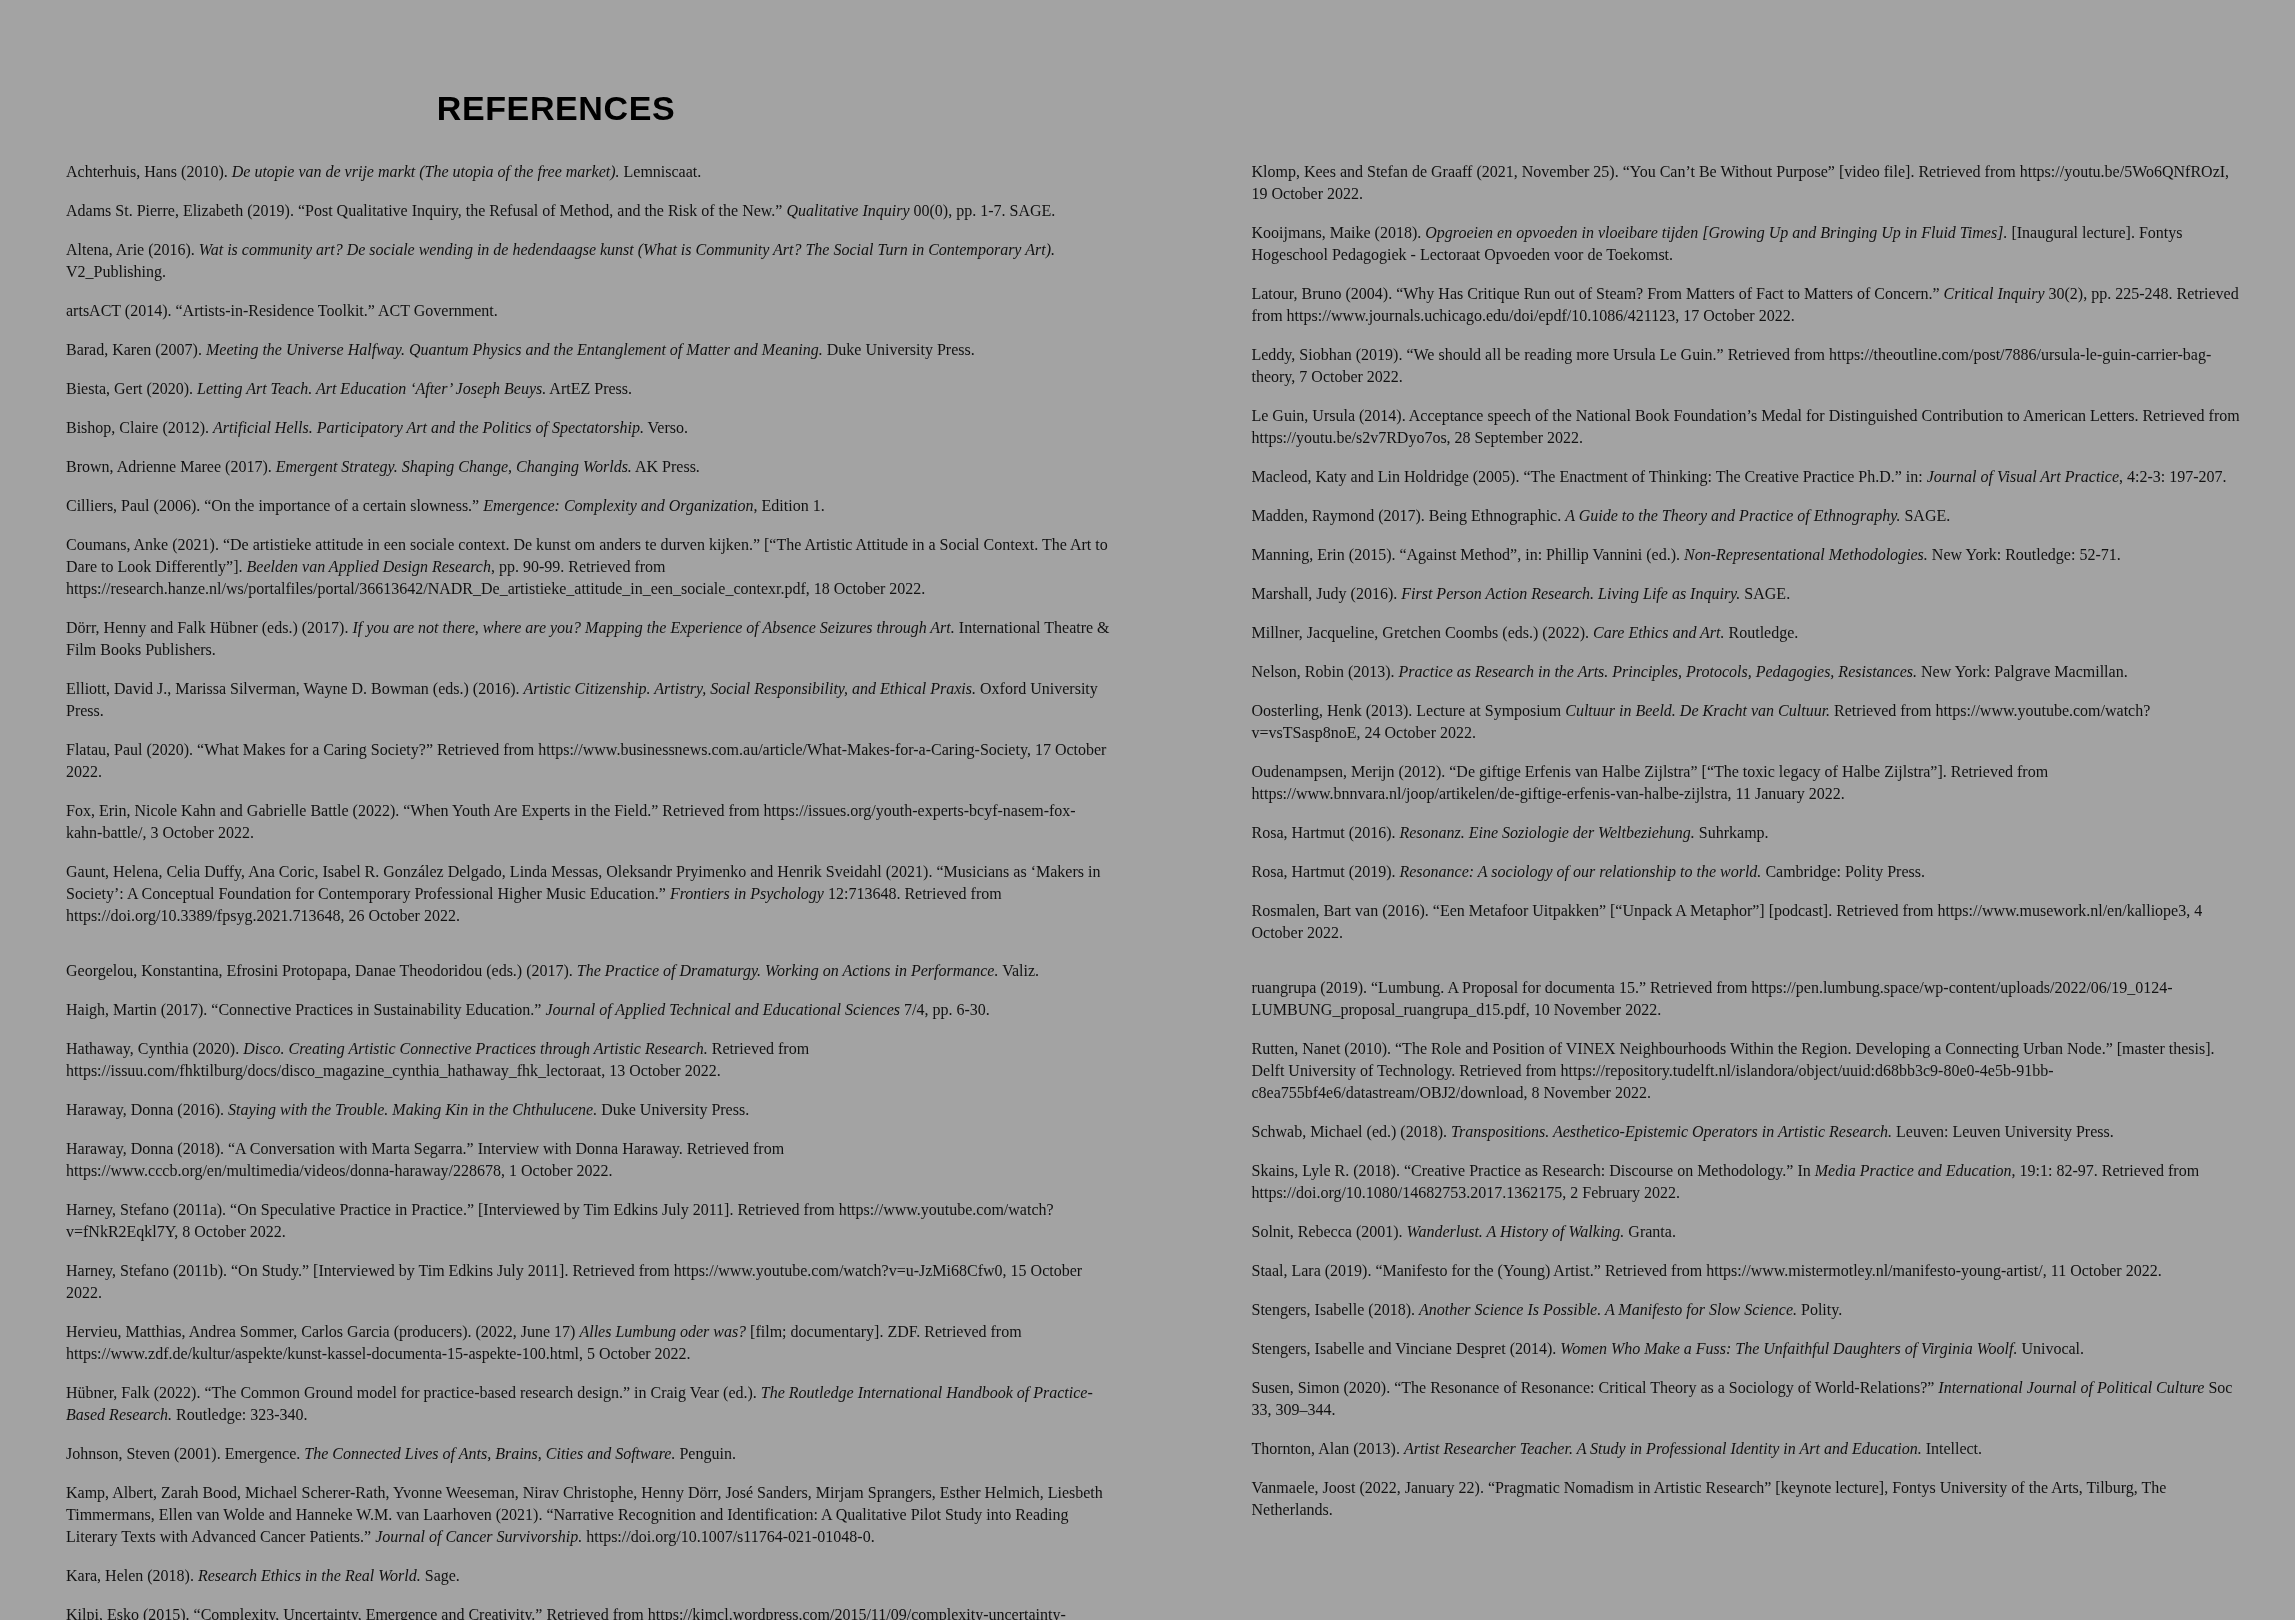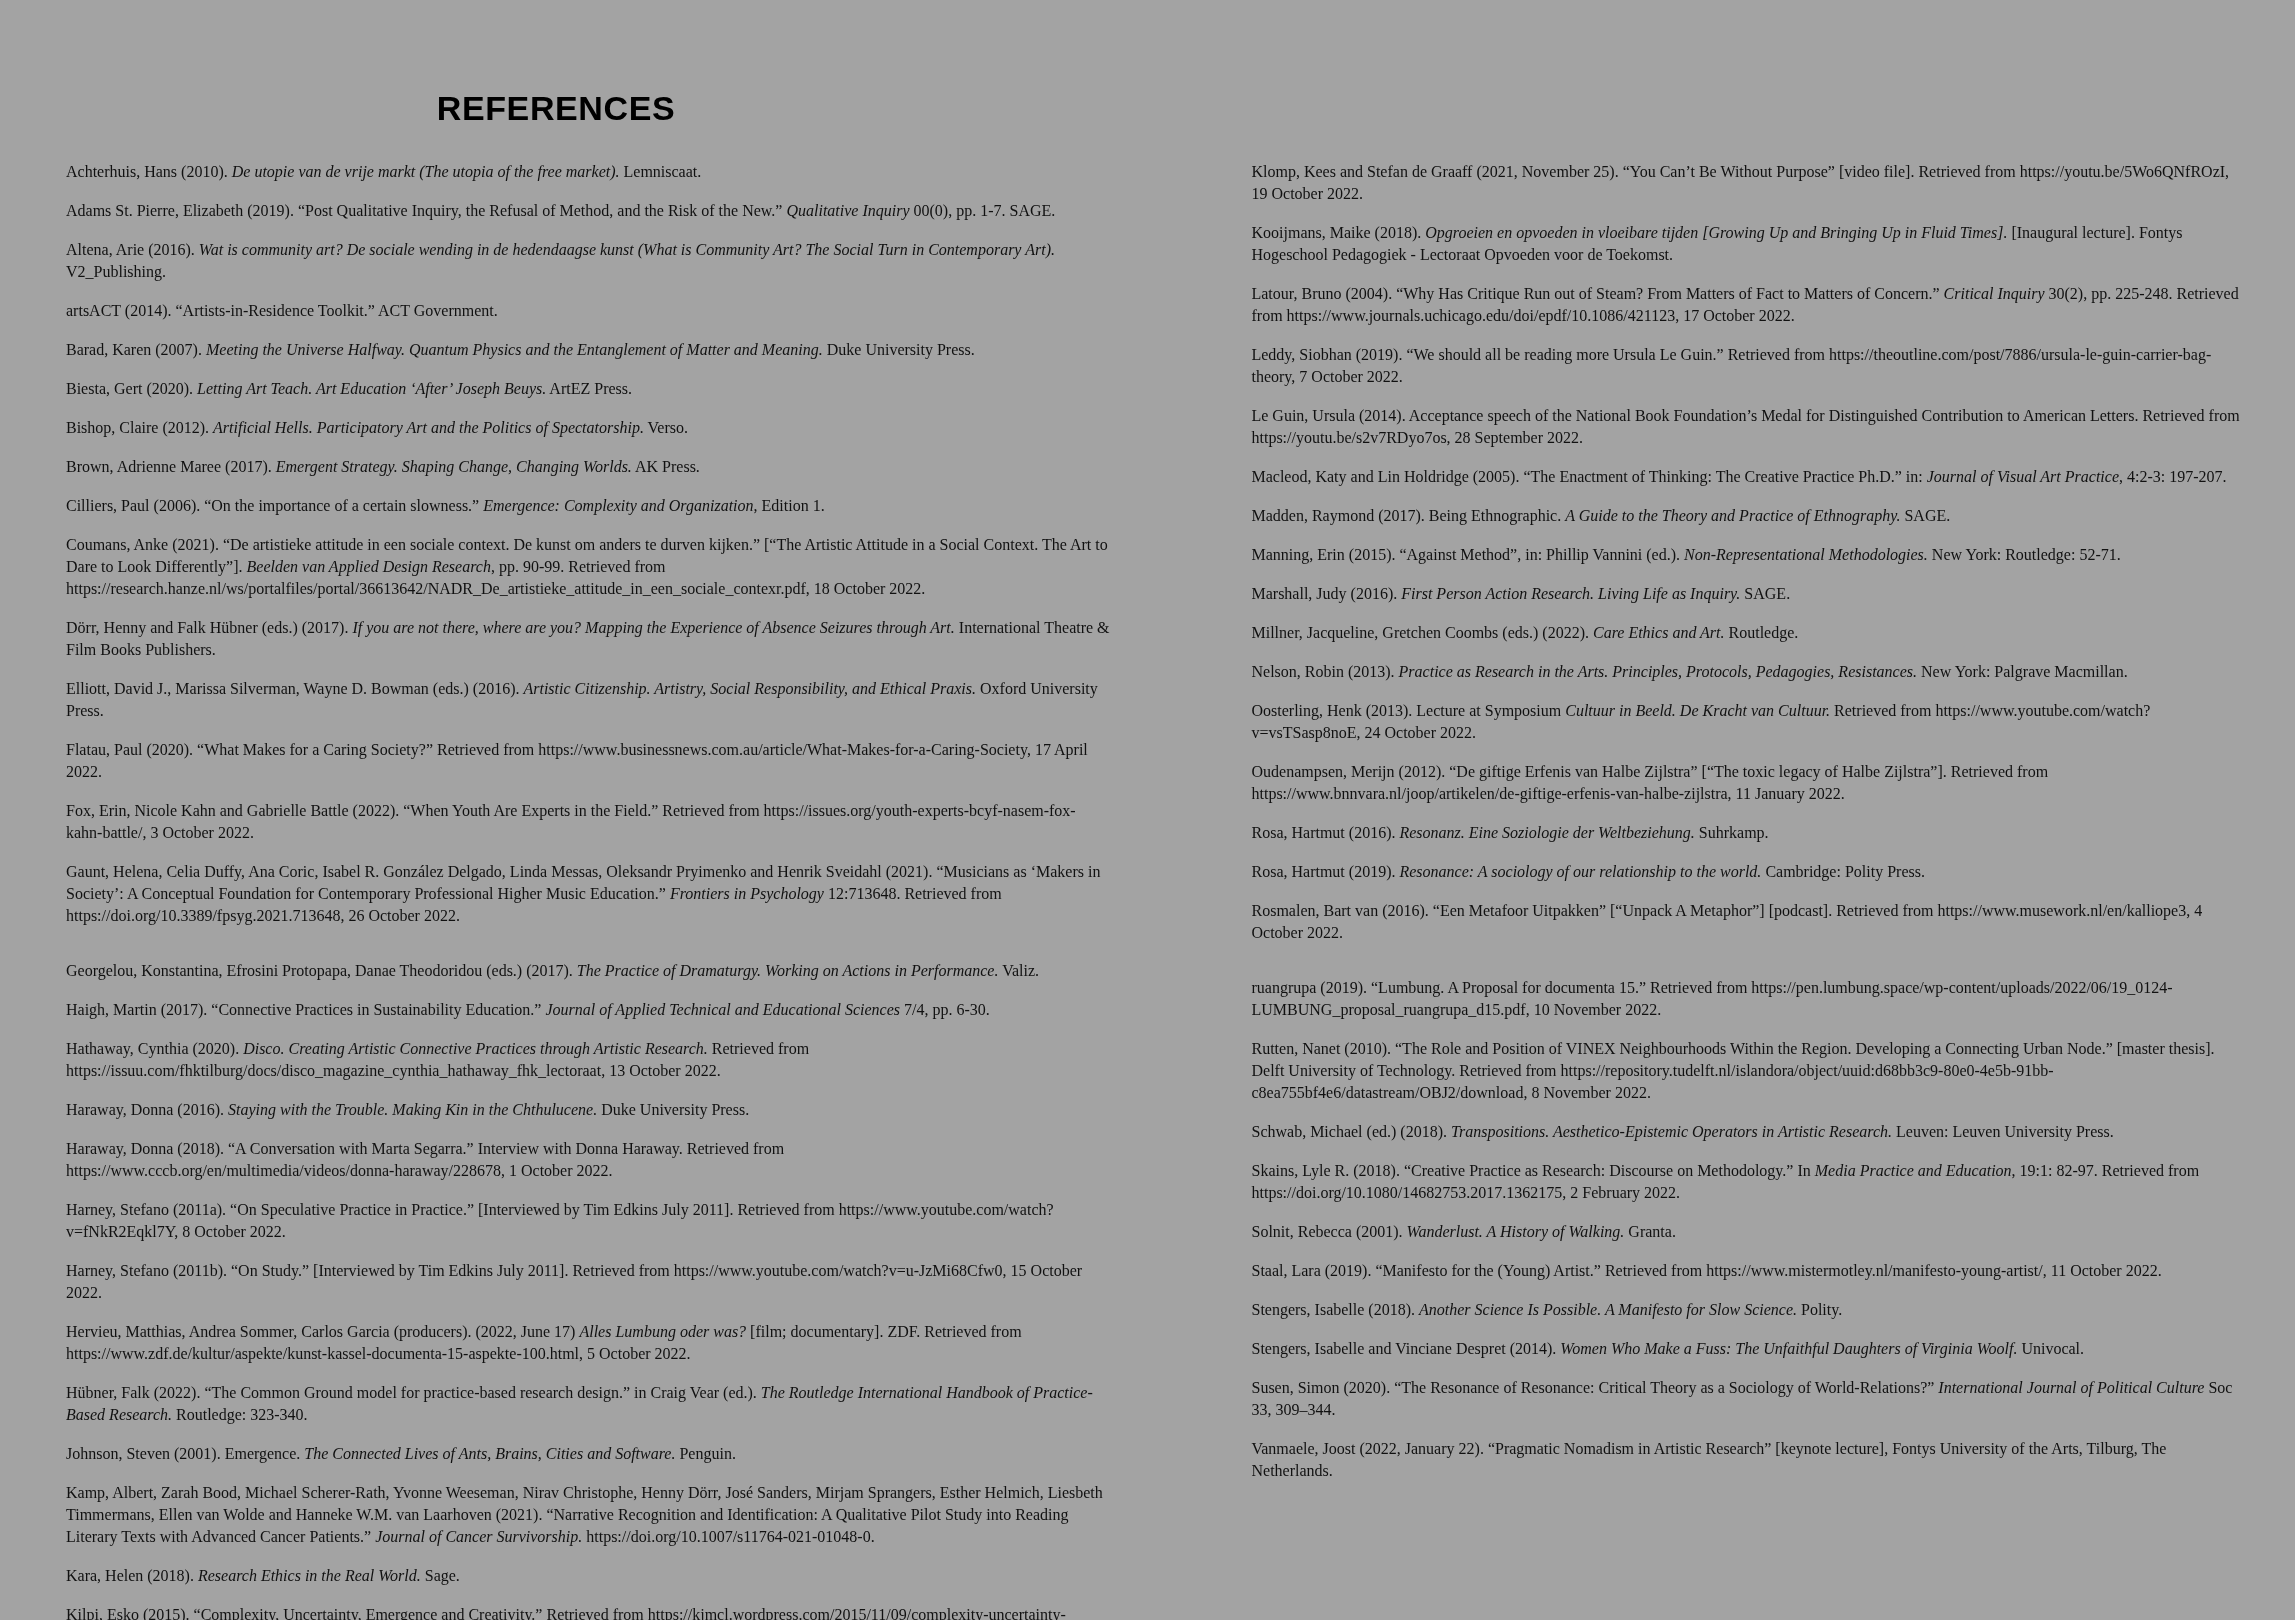--- a/index.html
+++ b/index.html
@@ -59,21 +59,21 @@
           <p class="ref">Altena, Arie (2016). <i>Wat is community art? De sociale wending in de hedendaagse kunst (What is Community Art? The Social Turn in Contemporary Art).</i> V2_Publishing.</p>
           <p class="ref">artsACT (2014). “Artists-in-Residence Toolkit.” ACT Government.</p>
           <p class="ref">Barad, Karen (2007). <i>Meeting the Universe Halfway. Quantum Physics and the Entanglement of Matter and Meaning.</i> Duke University Press.</p>
           <p class="ref">Biesta, Gert (2020). <i>Letting Art Teach. Art Education ‘After’ Joseph Beuys.</i> ArtEZ Press.</p>
           <p class="ref">Bishop, Claire (2012). <i>Artificial Hells. Participatory Art and the Politics of Spectatorship.</i> Verso.</p>
           <p class="ref">Brown, Adrienne Maree (2017). <i>Emergent Strategy. Shaping Change, Changing Worlds.</i> AK Press.</p>
           <p class="ref">Cilliers, Paul (2006). “On the importance of a certain slowness.” <i>Emergence: Complexity and Organization</i>, Edition 1.</p>
           <p class="ref">Coumans, Anke (2021). “De artistieke attitude in een sociale context. De kunst om anders te durven kijken.” [“The Artistic Attitude in a Social Context. The Art to Dare to Look Differently”]. <i>Beelden van Applied Design Research</i>, pp. 90-99. Retrieved from https://research.hanze.nl/ws/portalfiles/portal/36613642/NADR_De_artistieke_attitude_in_een_sociale_contexr.pdf, 18 October 2022.</p>
           <p class="ref">Dörr, Henny and Falk Hübner (eds.) (2017). <i>If you are not there, where are you? Mapping the Experience of Absence Seizures through Art.</i> International Theatre &amp; Film Books Publishers.</p>
           <p class="ref">Elliott, David J., Marissa Silverman, Wayne D. Bowman (eds.) (2016). <i>Artistic Citizenship. Artistry, Social Responsibility, and Ethical Praxis.</i> Oxford University Press.</p>
-          <p class="ref">Flatau, Paul (2020). “What Makes for a Caring Society?” Retrieved from https://www.businessnews.com.au/article/What-Makes-for-a-Caring-Society, 17 April 2022.</p>
+          <p class="ref">Flatau, Paul (2020). “What Makes for a Caring Society?” Retrieved from https://www.businessnews.com.au/article/What-Makes-for-a-Caring-Society, 17 October 2022.</p>
           <p class="ref">Fox, Erin, Nicole Kahn and Gabrielle Battle (2022). “When Youth Are Experts in the Field.” Retrieved from https://issues.org/youth-experts-bcyf-nasem-fox-kahn-battle/, 3 October 2022.</p>
           <p class="ref">Gaunt, Helena, Celia Duffy, Ana Coric, Isabel R. González Delgado, Linda Messas, Oleksandr Pryimenko and Henrik Sveidahl (2021). “Musicians as ‘Makers in Society’: A Conceptual Foundation for Contemporary Professional Higher Music Education.” <i>Frontiers in Psychology</i> 12:713648. Retrieved from https://doi.org/10.3389/fpsyg.2021.713648, 26 October 2022.</p>
         </div>
       <div class="col">
           <p class="ref">Georgelou, Konstantina, Efrosini Protopapa, Danae Theodoridou (eds.) (2017). <i>The Practice of Dramaturgy. Working on Actions in Performance.</i> Valiz.</p>
           <p class="ref">Haigh, Martin (2017). “Connective Practices in Sustainability Education.” <i>Journal of Applied Technical and Educational Sciences</i> 7/4, pp. 6-30.</p>
           <p class="ref">Hathaway, Cynthia (2020). <i>Disco. Creating Artistic Connective Practices through Artistic Research.</i> Retrieved from https://issuu.com/fhktilburg/docs/disco_magazine_cynthia_hathaway_fhk_lectoraat, 13 October 2022.</p>
           <p class="ref">Haraway, Donna (2016). <i>Staying with the Trouble. Making Kin in the Chthulucene.</i> Duke University Press.</p>
           <p class="ref">Haraway, Donna (2018). “A Conversation with Marta Segarra.” Interview with Donna Haraway. Retrieved from https://www.cccb.org/en/multimedia/videos/donna-haraway/228678, 1 October 2022.</p>
           <p class="ref">Harney, Stefano (2011a). “On Speculative Practice in Practice.” [Interviewed by Tim Edkins July 2011]. Retrieved from https://www.youtube.com/watch?v=fNkR2Eqkl7Y, 8 October 2022.</p>
@@ -112,18 +112,19 @@
       <div class="col">
           <p class="ref">ruangrupa (2019). “Lumbung. A Proposal for documenta 15.” Retrieved from https://pen.lumbung.space/wp-content/uploads/2022/06/19_0124-LUMBUNG_proposal_ruangrupa_d15.pdf, 10 November 2022.</p>
           <p class="ref">Rutten, Nanet (2010). “The Role and Position of VINEX Neighbourhoods Within the Region. Developing a Connecting Urban Node.” [master thesis]. Delft University of Technology. Retrieved from https://repository.tudelft.nl/islandora/object/uuid:d68bb3c9-80e0-4e5b-91bb-c8ea755bf4e6/datastream/OBJ2/download, 8 November 2022.</p>
           <p class="ref">Schwab, Michael (ed.) (2018). <i>Transpositions. Aesthetico-Epistemic Operators in Artistic Research.</i> Leuven: Leuven University Press.</p>
           <p class="ref">Skains, Lyle R. (2018). “Creative Practice as Research: Discourse on Methodology.” In <i>Media Practice and Education</i>, 19:1: 82-97. Retrieved from https://doi.org/10.1080/14682753.2017.1362175, 2 February 2022.</p>
           <p class="ref">Solnit, Rebecca (2001). <i>Wanderlust. A History of Walking.</i> Granta.</p>
           <p class="ref">Staal, Lara (2019). “Manifesto for the (Young) Artist.” Retrieved from https://www.mistermotley.nl/manifesto-young-artist/, 11 October 2022.</p>
           <p class="ref">Stengers, Isabelle (2018). <i>Another Science Is Possible. A Manifesto for Slow Science.</i> Polity.</p>
           <p class="ref">Stengers, Isabelle and Vinciane Despret (2014). <i>Women Who Make a Fuss: The Unfaithful Daughters of Virginia Woolf.</i> Univocal.</p>
           <p class="ref">Susen, Simon (2020). “The Resonance of Resonance: Critical Theory as a Sociology of World-Relations?” <i>International Journal of Political Culture</i> Soc 33, 309–344.</p>
+          <p class="ref">Thornton, Alan (2013). <i>Artist Researcher Teacher. A Study in Professional Identity in Art and Education.</i> Intellect.</p>
           <p class="ref">Vanmaele, Joost (2022, January 22). “Pragmatic Nomadism in Artistic Research” [keynote lecture], Fontys University of the Arts, Tilburg, The Netherlands.</p>
         </div>
     </div>
   </div>
 </div>
 
 
 </body></html>

